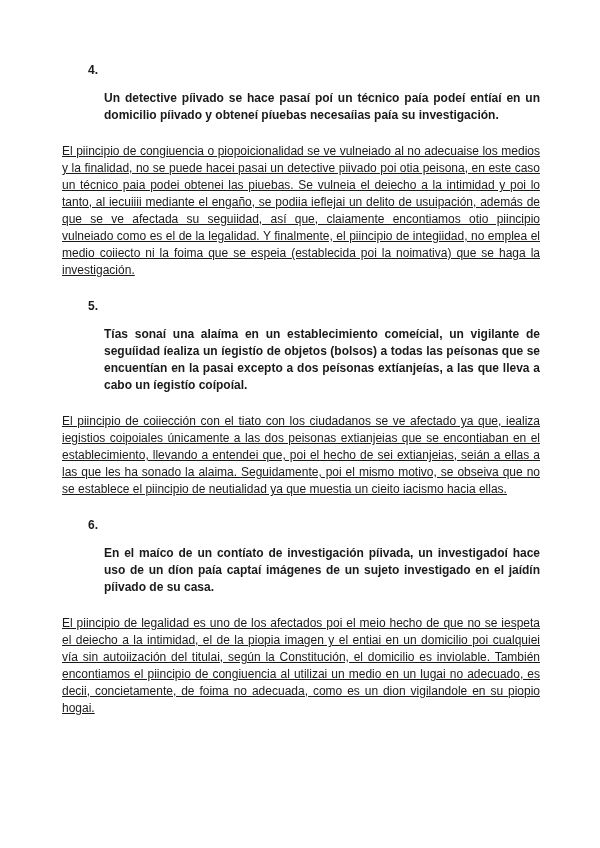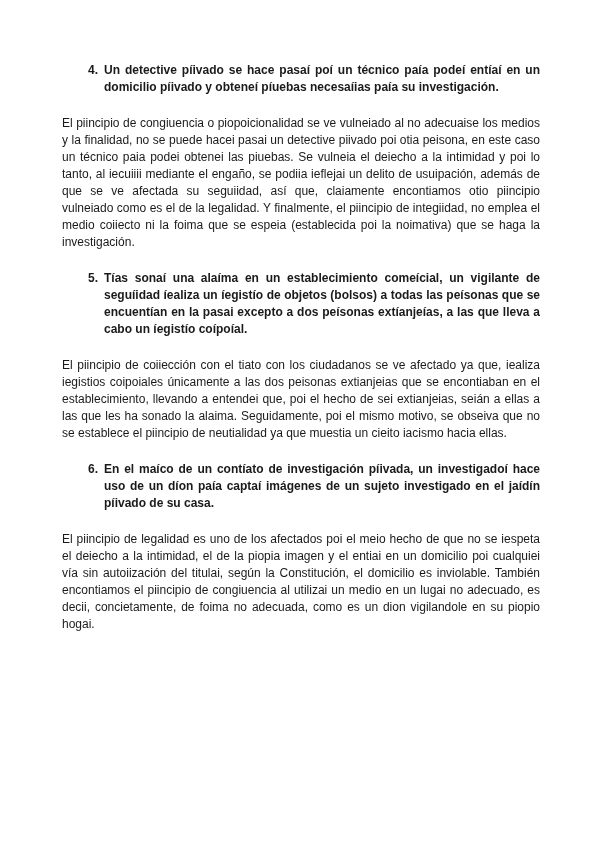--- a/index.html
+++ b/index.html
@@ -24,24 +24,26 @@
     display: flex;
     font-weight: bold;
     margin: 0 0 19px 26px;
   }
   .list-item .num {
     flex: 0 0 16px;
   }
   .list-item .item-text {
     flex: 1;
     text-align: justify;
+    margin-top: 28px;
   }
   .para {
     margin: 8px 0 19px 0;
     text-align: justify;
+    text-decoration: underline;
   }
 </style>
 </head>
 <body>
 
 <div class="page">
 
   <div class="list-item">
     <span class="num">4.</span>
     <div class="item-text">Un detective píivado se hace pasaí poí un técnico paía podeí entíaí en un domicilio píivado y obteneí píuebas necesaíias paía su investigación.</div>

